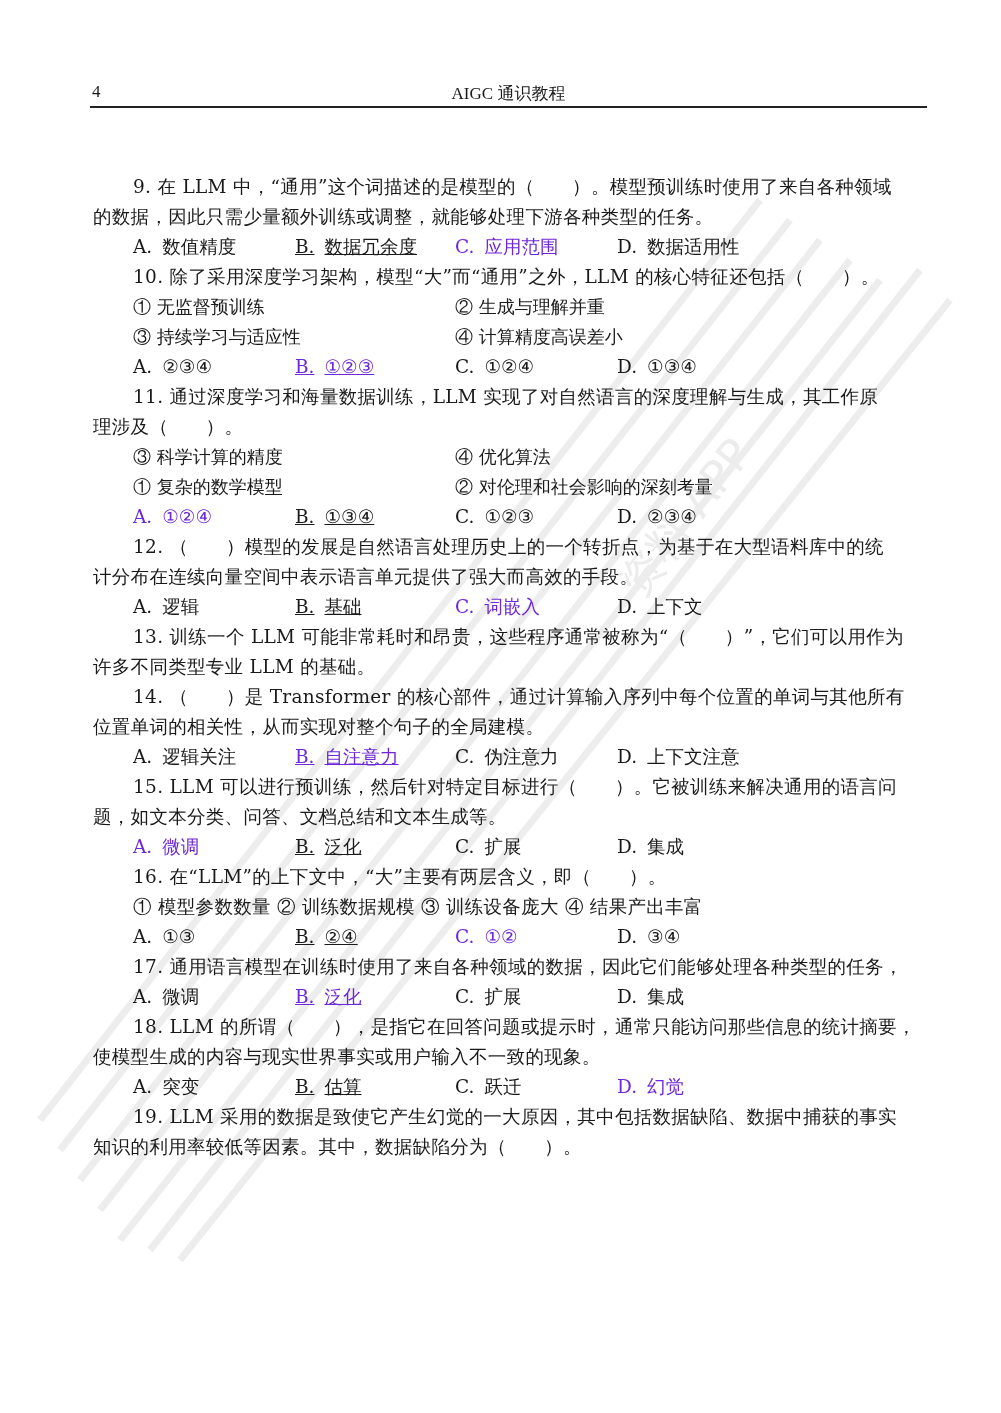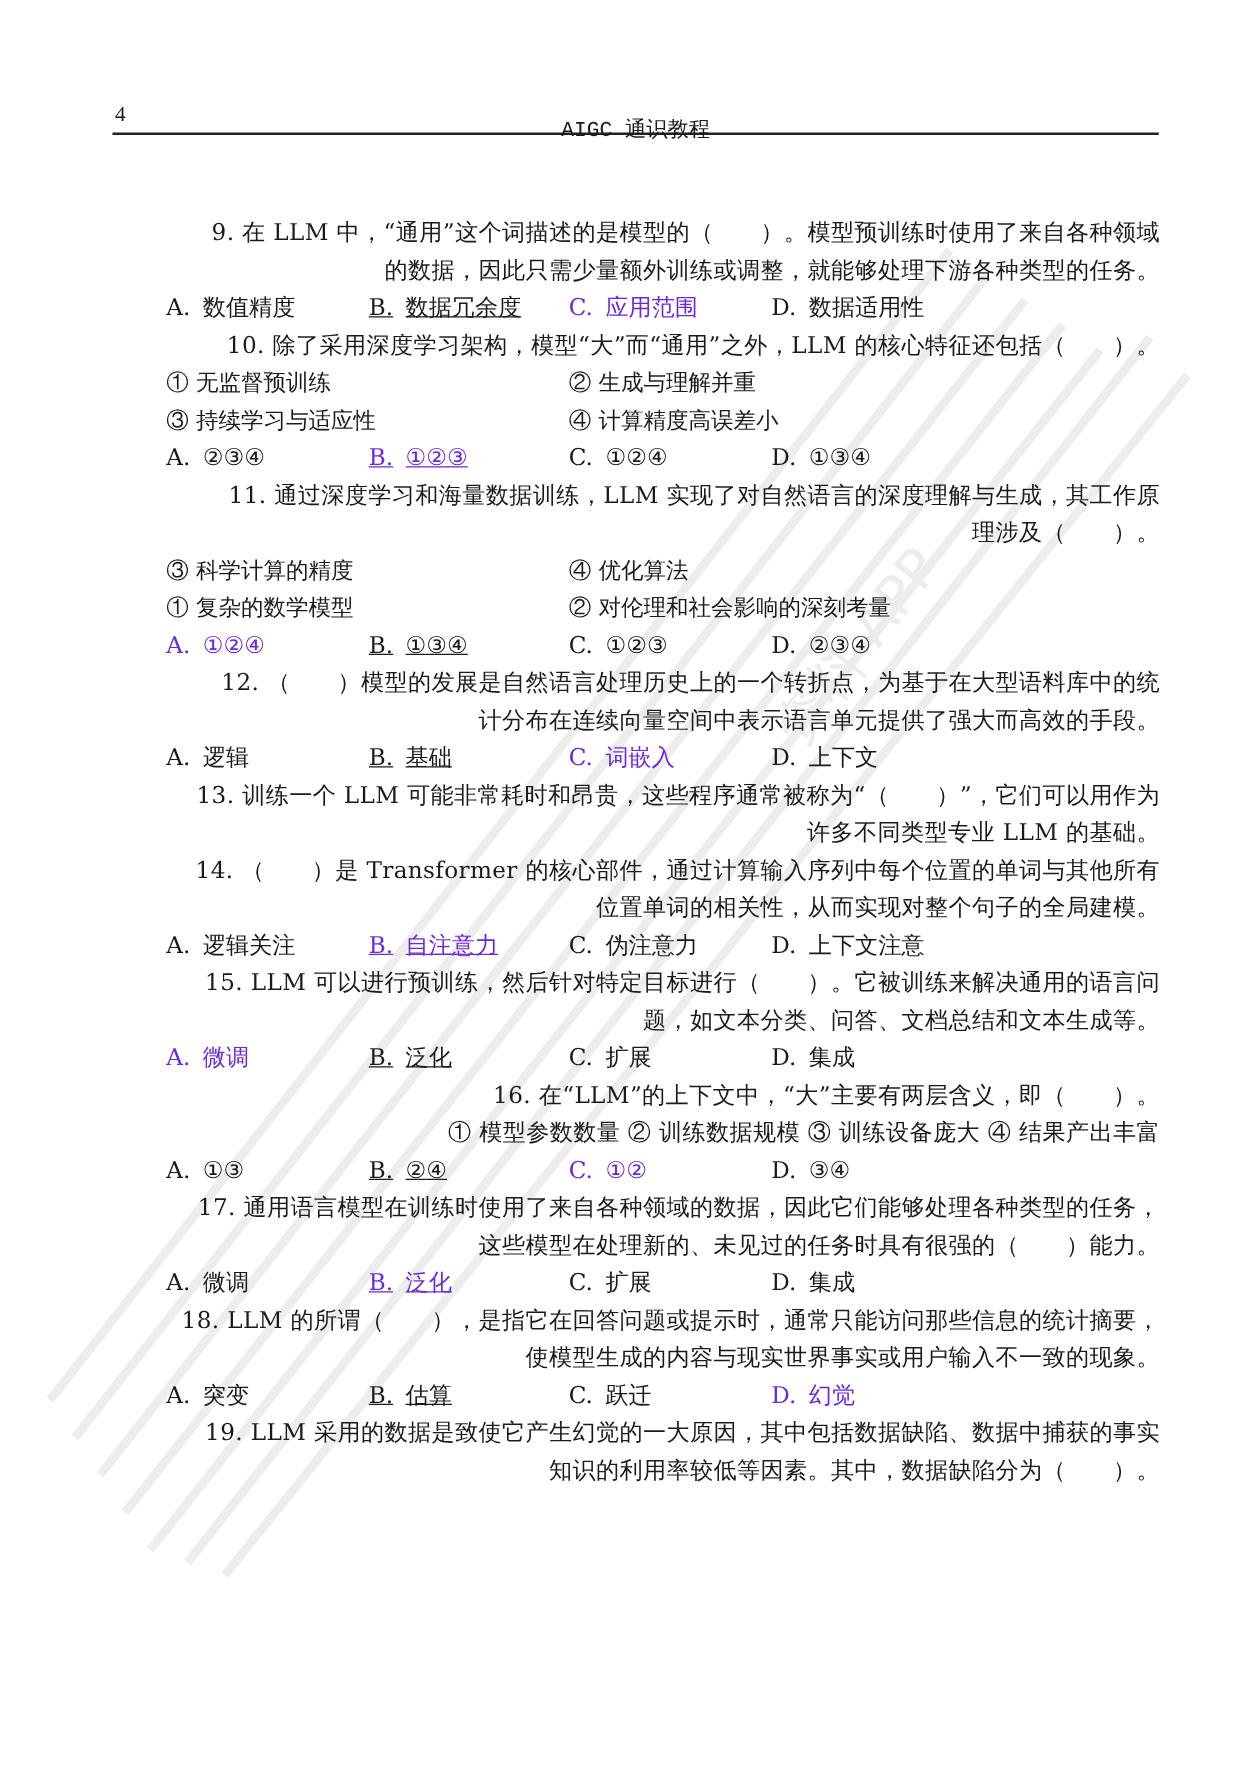--- a/index.html
+++ b/index.html
@@ -9,22 +9,22 @@
   }
   .watermark {
     position: absolute; left: 0; top: 0; width: 1001px; height: 1413px; pointer-events: none;
   }
   .header {
     position: absolute; left: 90px; top: 80px; width: 837px; height: 26px;
     border-bottom: 2px solid #222;
     font-family: "Liberation Serif", serif; font-size: 17px;
   }
   .header .pageno { position: absolute; left: 2px; top: 2px; }
-  .header .title { position: absolute; left: 0; right: 0; top: 12px; text-align: center; font-family: Liberation Mono, monospace; }
-  .content { position: absolute; left: 93px; top: 172px; width: 835px; text-align: right; }
+  .header .title { position: absolute; left: 0; right: 0; top: 2px; text-align: center; }
+  .content { position: absolute; left: 93px; top: 172px; width: 835px; }
   .line {
     height: 30px; line-height: 30px; font-size: 18.5px; white-space: nowrap;
     letter-spacing: 0.3px;
   }
   .line.indent { padding-left: 40px; }
   .opts { position: relative; height: 30px; line-height: 30px; font-size: 18.5px; }
   .opt { position: absolute; top: 0; white-space: nowrap; }
   .opt.c0 { left: 40px; } .opt.c1 { left: 202px; text-decoration: underline; } .opt.c2 { left: 362px; } .opt.c3 { left: 524px; }
   .items2 { position: relative; height: 30px; line-height: 30px; font-size: 18px; }
   .items2 .it { position: absolute; top: 0; white-space: nowrap; }
@@ -147,21 +147,20 @@
     <div class="opts">
       <span class="opt c0"><span class="letter">A.</span><span>①③</span></span>
       <span class="opt c1"><span class="letter">B.</span><span>②④</span></span>
       <span class="opt c2 correct"><span class="letter">C.</span><span>①②</span></span>
       <span class="opt c3"><span class="letter">D.</span><span>③④</span></span>
     </div>
   </div>
 
   <div>
     <div class="line indent">17. 通用语言模型在训练时使用了来自各种领域的数据，因此它们能够处理各种类型的任务，</div>
-    <div class="line">这些模型在处理新的、未见过的任务时具有很强的（　　）能力。</div>
     <div class="opts">
       <span class="opt c0"><span class="letter">A.</span><span>微调</span></span>
       <span class="opt c1 correct"><span class="letter">B.</span><span>泛化</span></span>
       <span class="opt c2"><span class="letter">C.</span><span>扩展</span></span>
       <span class="opt c3"><span class="letter">D.</span><span>集成</span></span>
     </div>
   </div>
 
   <div>
     <div class="line indent">18. LLM 的所谓（　　），是指它在回答问题或提示时，通常只能访问那些信息的统计摘要，</div>

